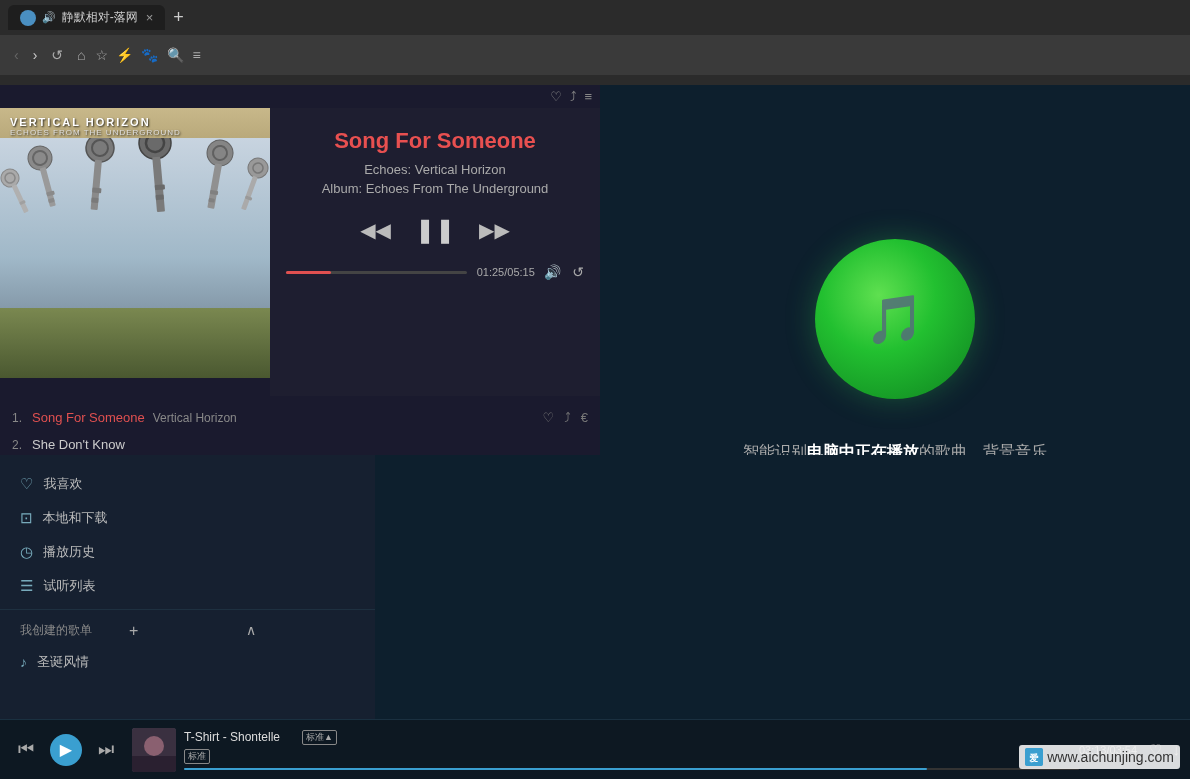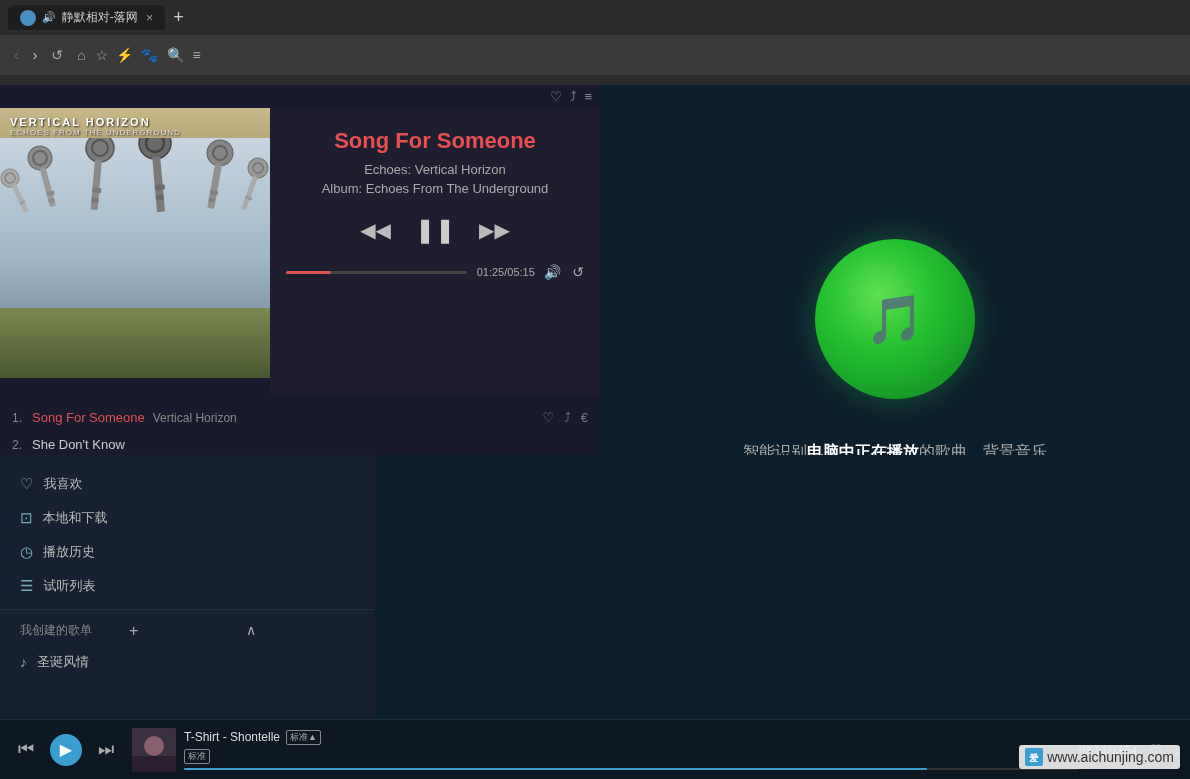--- a/index.html
+++ b/index.html
@@ -576,21 +576,21 @@
       min-width: 0;
     }
     .bottom-song-title {
       font-size: 12px;
       color: #ddd;
       white-space: nowrap;
       overflow: hidden;
       text-overflow: ellipsis;
       display: flex;
       align-items: center;
-      gap: 6px;
+      gap: 22px;
     }
     .bottom-badge {
       font-size: 9px;
       background: transparent;
       border: 1px solid #888;
       color: #aaa;
       padding: 0 3px;
       border-radius: 2px;
     }
     .bottom-progress {

